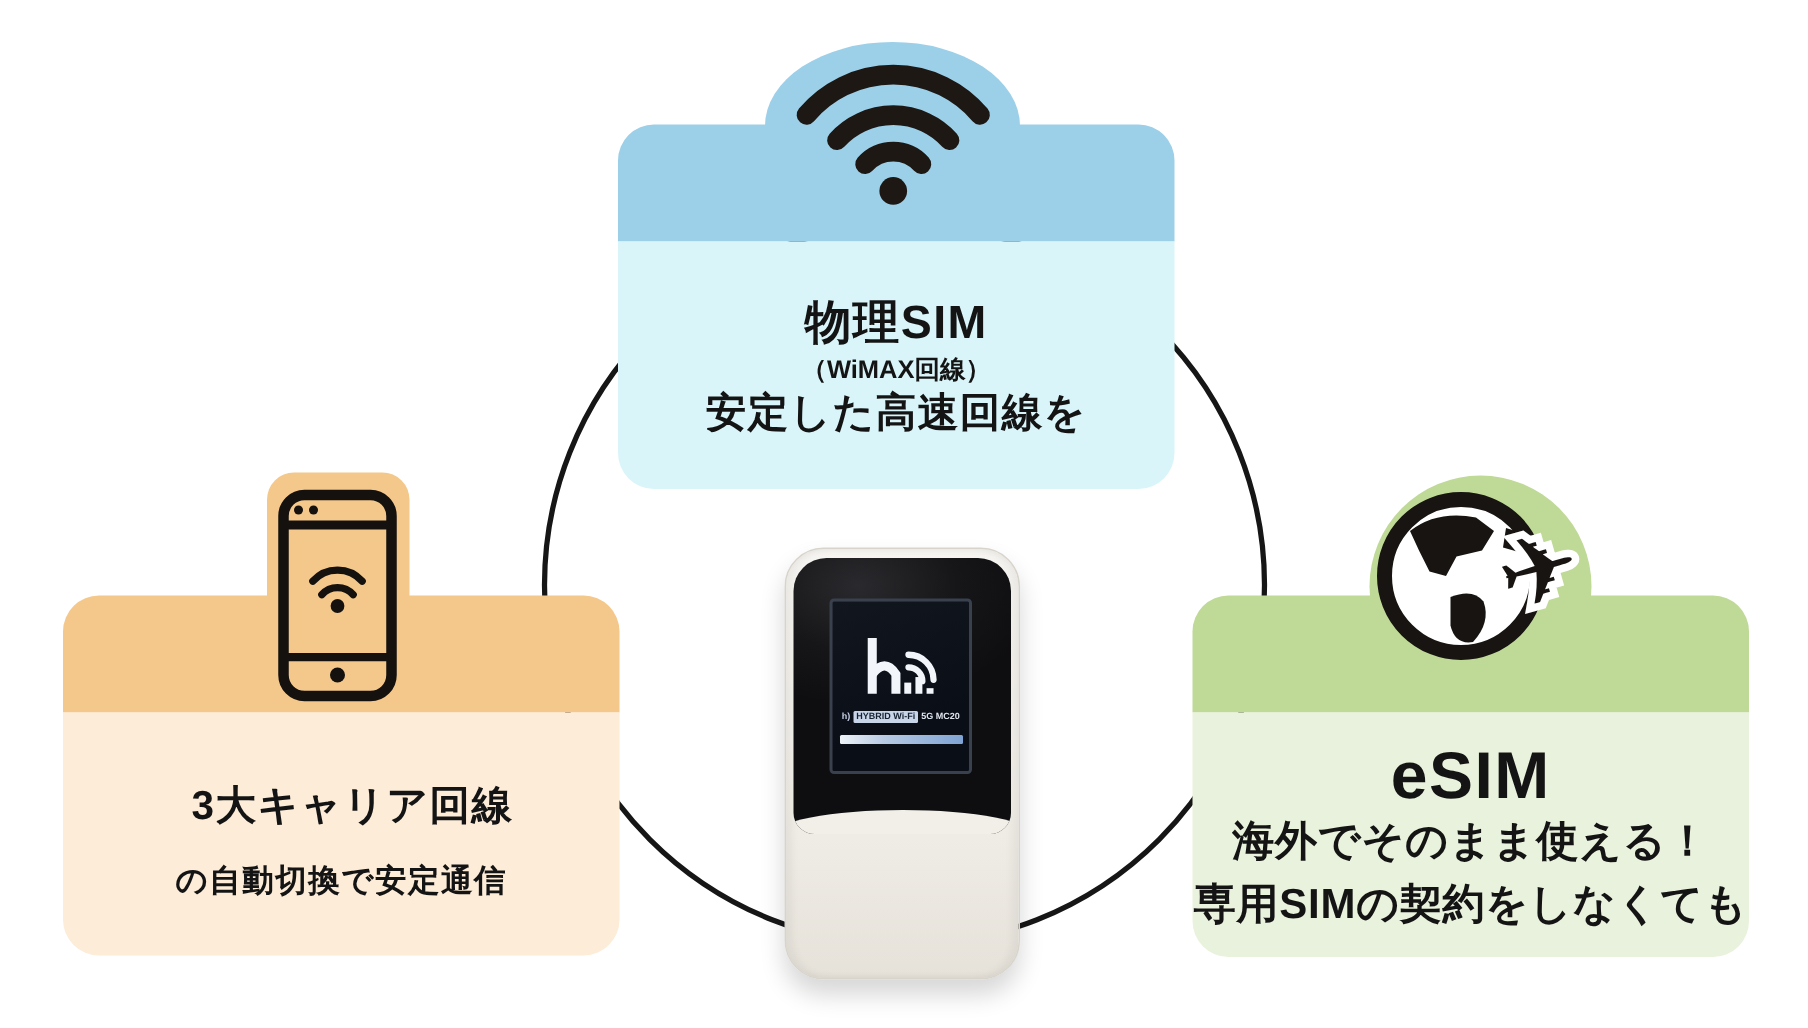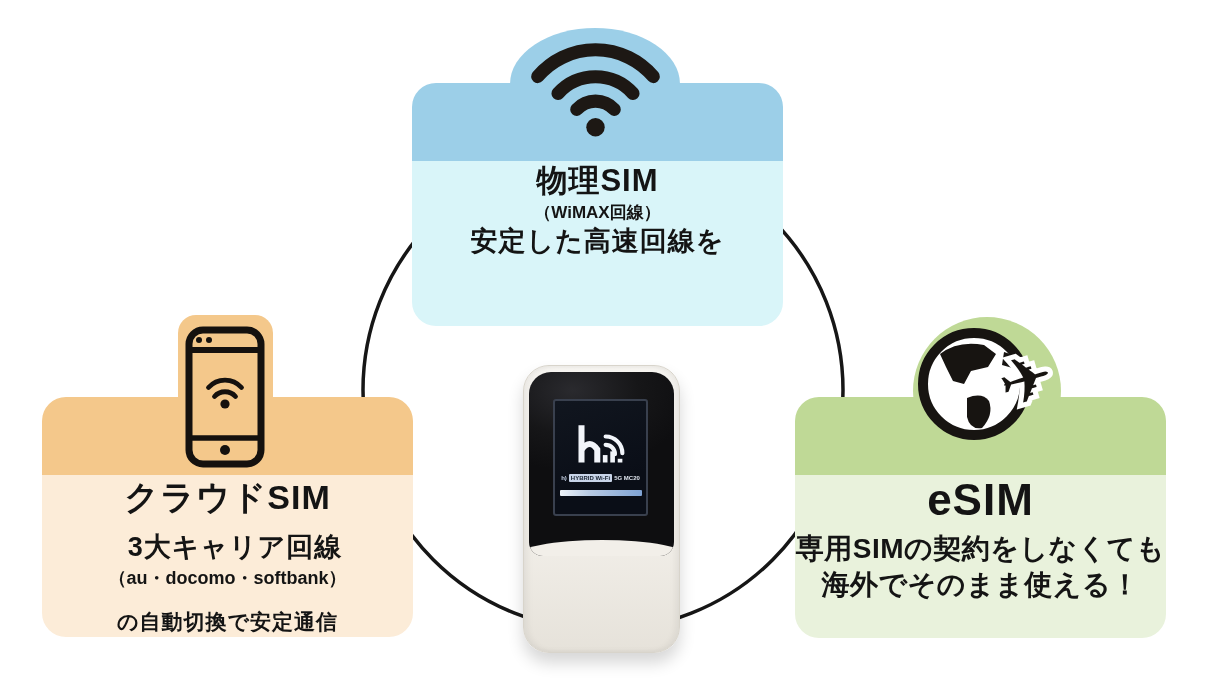--- a/index.html
+++ b/index.html
@@ -29,20 +29,21 @@
     z-index: 2;
   }
   .card-body {
     position: absolute;
     width: 371px;
     border-radius: 0 0 24px 24px;
     z-index: 2;
     display: flex;
     flex-direction: column;
     align-items: center;
+    justify-content: center;
     text-align: center;
     color: #141414;
   }
   .bump { position: absolute; z-index: 2; }
   .card-icon { position: absolute; z-index: 3; }
 
   
   .physical-band { left: 412px; top: 83px; background: #9CCFE8; }
   .physical-body { left: 412px; top: 161px; height: 165px; background: #D9F5F9; padding-top: 2px; }
   .physical-bump {
@@ -169,23 +170,21 @@
       <path d="M 51.4 61.2 A 52 52 0 0 1 128.6 61.2"></path>
       <path d="M 70.7 77.6 A 26 26 0 0 1 109.3 77.6"></path>
     </g>
     <circle cx="90" cy="96" r="9.5" fill="#1d1814"></circle>
   </svg>
 
   <div class="bump cloud-bump"></div>
   <div class="card-band cloud-band"></div>
   <div class="card-body cloud-body">
     <div class="text-block">
-      <div class="cloud-title">クラウドSIM</div>
       <div class="cloud-line1">3大キャリア回線</div>
-      <div class="cloud-sub">（au・docomo・softbank）</div>
       <div class="cloud-line2">の自動切換で安定通信</div>
     </div>
   </div>
   <svg class="card-icon" style="left:184px; top:326px;" width="82" height="142" viewBox="0 0 82 142">
     <rect x="5" y="4" width="72" height="134" rx="14" fill="none" stroke="#15110e" stroke-width="7"></rect>
     <circle cx="15" cy="14" r="3" fill="#15110e"></circle>
     <circle cx="25" cy="14" r="3" fill="#15110e"></circle>
     <line x1="6" y1="24" x2="76" y2="24" stroke="#15110e" stroke-width="6"></line>
     <g fill="none" stroke="#15110e" stroke-width="4.8" stroke-linecap="round">
       <path d="M 24.5 61.5 A 22 22 0 0 1 57.5 61.5"></path>
@@ -194,22 +193,22 @@
     <circle cx="41" cy="78" r="4.6" fill="#15110e"></circle>
     <line x1="6" y1="112" x2="76" y2="112" stroke="#15110e" stroke-width="5.5"></line>
     <circle cx="41" cy="124" r="5" fill="#15110e"></circle>
   </svg>
 
   <div class="bump esim-bump"></div>
   <div class="card-band esim-band"></div>
   <div class="card-body esim-body">
     <div class="text-block">
       <div class="esim-title">eSIM</div>
+      <div class="esim-line">海外でそのまま使える！</div>
       <div class="esim-line first">専用SIMの契約をしなくても</div>
-      <div class="esim-line">海外でそのまま使える！</div>
 
     </div>
   </div>
   <svg class="card-icon" style="left:912px; top:322px;" width="170" height="124" viewBox="0 0 170 124">
     <circle cx="62" cy="62" r="51" fill="#ffffff" stroke="#171411" stroke-width="10"></circle>
 
     <path d="M28,32 q18,-14 44,-9 l12,9 -8,13 -17,4 -7,13 -11,-3 -7,-14 z" fill="#171411"></path>
     <path d="M55,76 q15,-6 22,3 q5,14 -7,27 q-12,2 -15,-11 z" fill="#171411"></path>
     <path d="M92,30 l16,5 -4,12 -14,-4 z" fill="#171411"></path>
 

